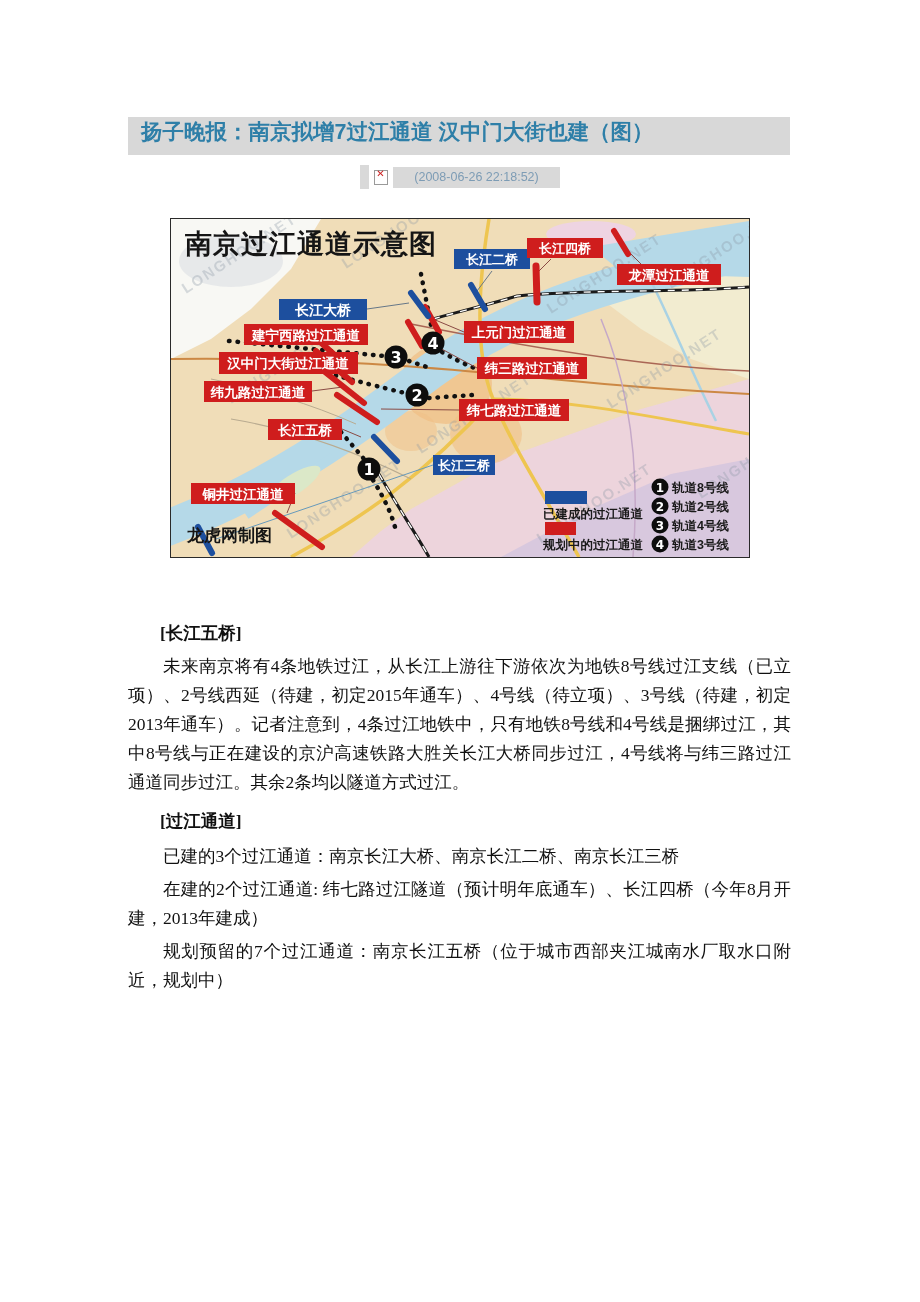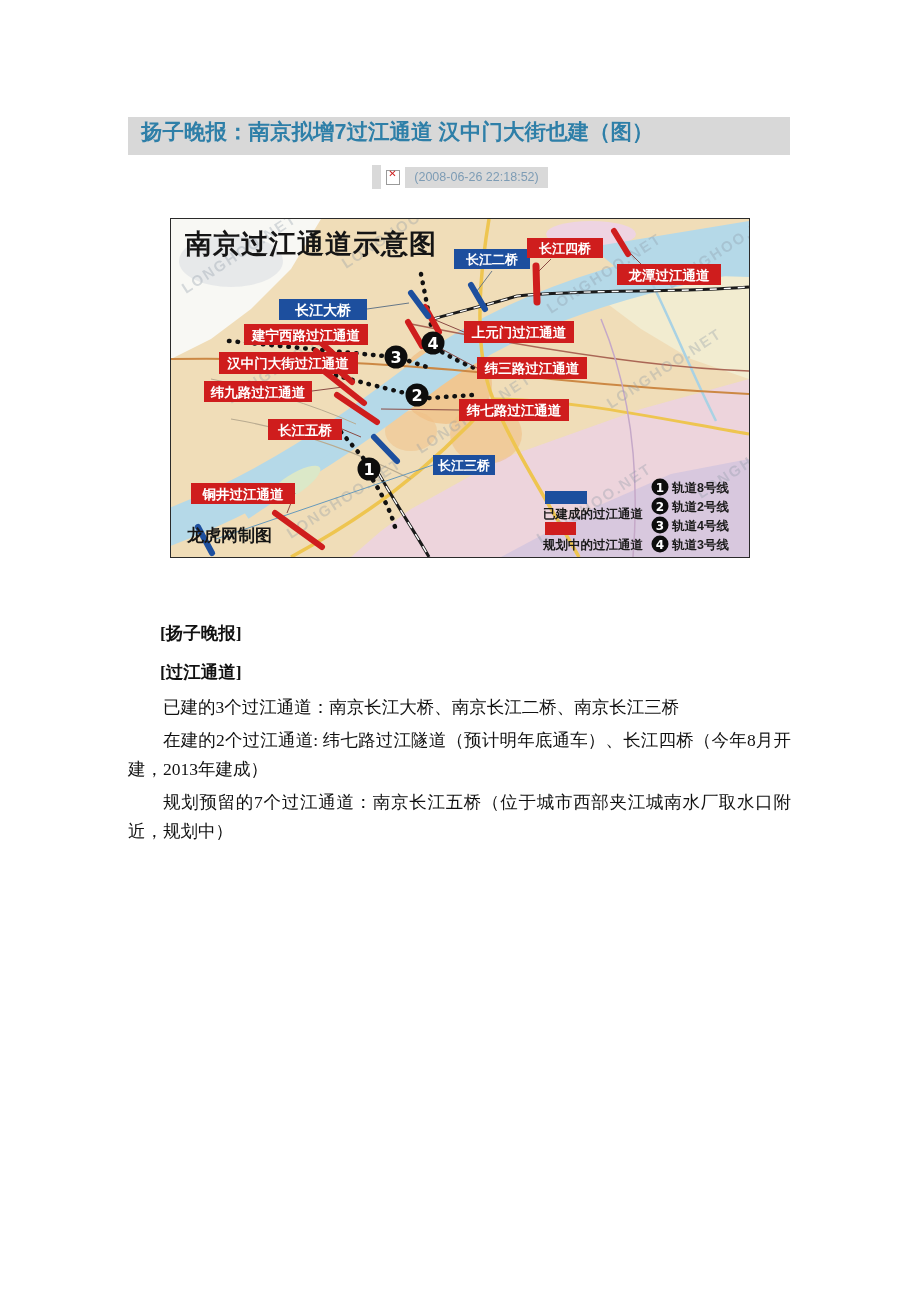--- a/index.html
+++ b/index.html
@@ -21,21 +21,21 @@
   .broken-img{
     width:14px;height:15px;background:#fff;border:1px solid #9a9a9a;
     position:relative;box-sizing:border-box;
   }
   .broken-img span{
     position:absolute;left:1px;top:-3px;color:#cc2222;font-size:10px;
     font-family:"DejaVu Sans",sans-serif;font-weight:700;
   }
   .stamp-pill{
     background:#d9d9d9;height:21px;display:flex;align-items:center;
-    padding:0 9px;font-family:"Liberation Sans","DejaVu Sans",sans-serif;
+    padding:0 21px;font-family:"Liberation Sans","DejaVu Sans",sans-serif;
     font-size:12.5px;color:#7d9cb5;
   }
   .map-frame{
     position:absolute;left:170px;top:218px;width:578px;height:338px;
     border:1.5px solid #2a2a2a;box-sizing:content-box;background:#f0ddb8;overflow:hidden;
   }
   .article{
     position:absolute;left:128px;top:592px;width:663px;
     font-size:17.5px;line-height:29px;text-align:justify;
   }
@@ -266,18 +266,19 @@
       <text class="legend-text" x="501" y="330" font-size="14">轨道3号线</text>
     </g>
   </g>
 
   <text class="map-title" x="14" y="34">南京过江通道示意图</text>
   <text class="map-credit" x="16" y="322">龙虎网制图</text>
 </svg>
 </div>
 
 <div class="article">
-  <p class="sec-tag mt27">[扬子晚报]</p>
+  <p class="sec-tag mt27">[长江五桥]</p>
+  <p class="mt4">未来南京将有4条地铁过江，从长江上游往下游依次为地铁8号线过江支线（已立项）、2号线西延（待建，初定2015年通车）、4号线（待立项）、3号线（待建，初定2013年通车）。记者注意到，4条过江地铁中，只有地铁8号线和4号线是捆绑过江，其中8号线与正在建设的京沪高速铁路大胜关长江大桥同步过江，4号线将与纬三路过江通道同步过江。其余2条均以隧道方式过江。</p>
   <p class="sec-tag mt10">[过江通道]</p>
   <p class="mt6">已建的3个过江通道：南京长江大桥、南京长江二桥、南京长江三桥</p>
   <p class="mt4">在建的2个过江通道: 纬七路过江隧道（预计明年底通车）、长江四桥（今年8月开建，2013年建成）</p>
   <p class="mt4">规划预留的7个过江通道：南京长江五桥（位于城市西部夹江城南水厂取水口附近，规划中）</p>
 </div>
 
 </body></html>

